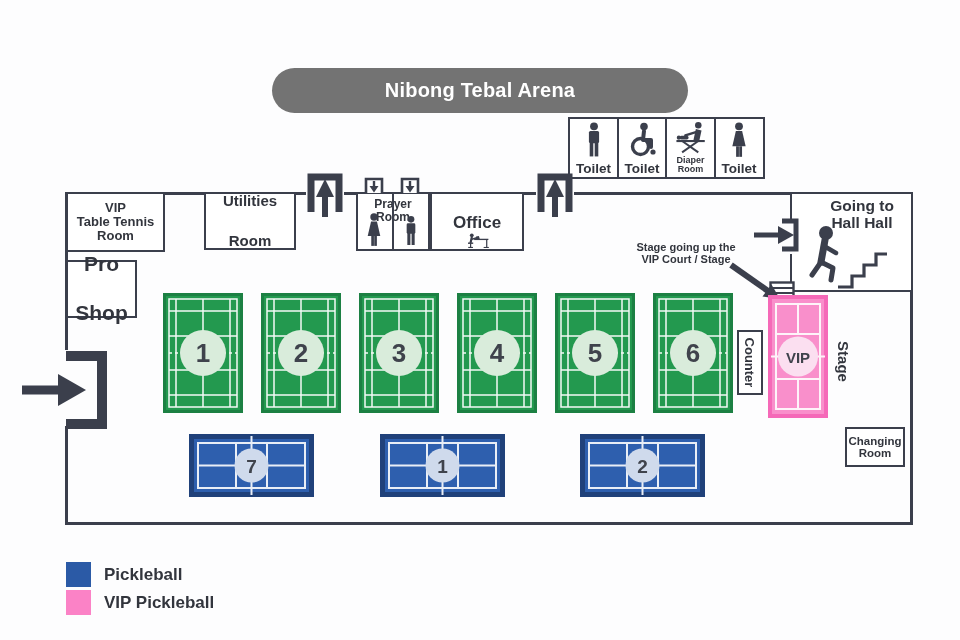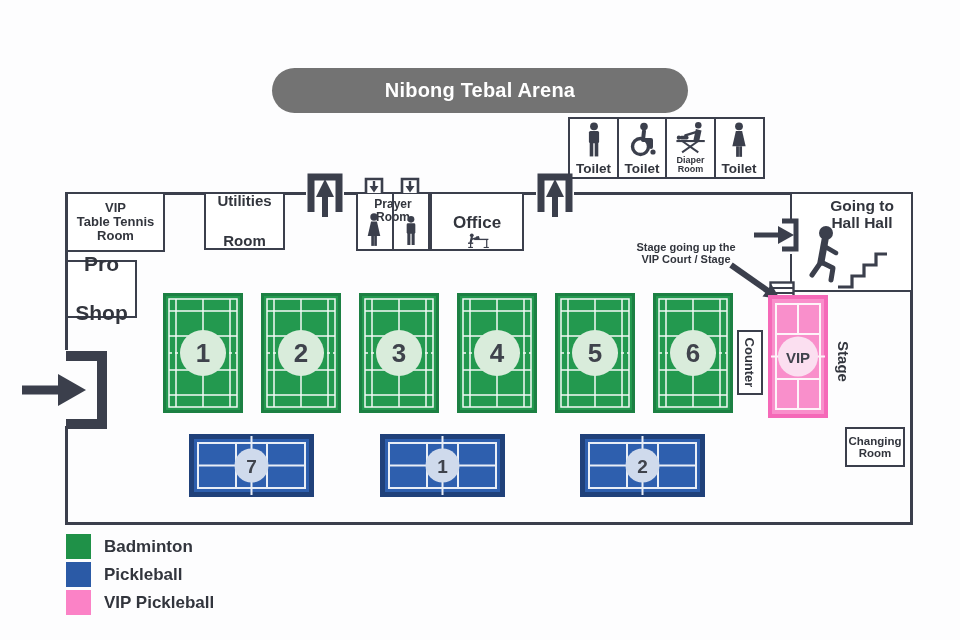--- a/index.html
+++ b/index.html
@@ -129,21 +129,21 @@
     <path d="M21,38 L33,44 L31,56" stroke="#3b3f4c" stroke-width="5" fill="none" stroke-linecap="round" stroke-linejoin="round"></path>
     <path d="M21,38 L12,51" stroke="#3b3f4c" stroke-width="5" fill="none" stroke-linecap="round"></path>
     <path d="M38,63 L52,63 L52,52 L64,52 L64,41 L76,41 L76,30 L87,30" stroke="#3b3f4c" stroke-width="3.2" fill="none"></path>
   </svg>
 
   <div class="abs room" style="left:66px;top:192px;width:99px;height:60px;font-size:13px;">
     <span class="ln">VIP</span>
     <span class="ln">Table Tennis</span>
     <span class="ln">Room</span>
   </div>
-  <div class="abs room" style="left:204px;top:192px;width:81px;height:58px;font-size:15px;gap:24px;">
+  <div class="abs room" style="left:204px;top:192px;width:92px;height:58px;font-size:15px;gap:24px;">
     <span class="ln">Utilities</span>
     <span class="ln">Room</span>
   </div>
   <div class="abs room" style="left:66px;top:260px;width:71px;height:58px;font-size:21px;gap:26px;">
     <span class="ln">Pro</span>
     <span class="ln">Shop</span>
   </div>
 
   <div class="abs room" style="left:356px;top:192px;width:74px;height:59px;justify-content:flex-start;padding-top:4px;font-size:12px;">
     <span class="ln">Prayer Room</span>
@@ -391,24 +391,20 @@
     <span class="vtext" style="font-size:13px;">Counter</span>
   </div>
   <div class="abs vwrap" style="left:826px;top:332px;width:34px;height:58px;">
     <span class="vtext" style="font-size:15px;">Stage</span>
   </div>
   <div class="abs room" style="left:845px;top:427px;width:60px;height:40px;font-size:11.5px;">
     <span class="ln">Changing</span>
     <span class="ln">Room</span>
   </div>
 
-  <div class="abs legend-row" style="left:66px;top:534px;">
-    <div class="legend-sq sq-green"></div>
-    <span class="legend-label">Badminton</span>
-  </div>
   <div class="abs legend-row" style="left:66px;top:562px;">
     <div class="legend-sq sq-blue"></div>
     <span class="legend-label">Pickleball</span>
   </div>
   <div class="abs legend-row" style="left:66px;top:590px;">
     <div class="legend-sq sq-pink"></div>
     <span class="legend-label">VIP Pickleball</span>
   </div>
 
 </div>

